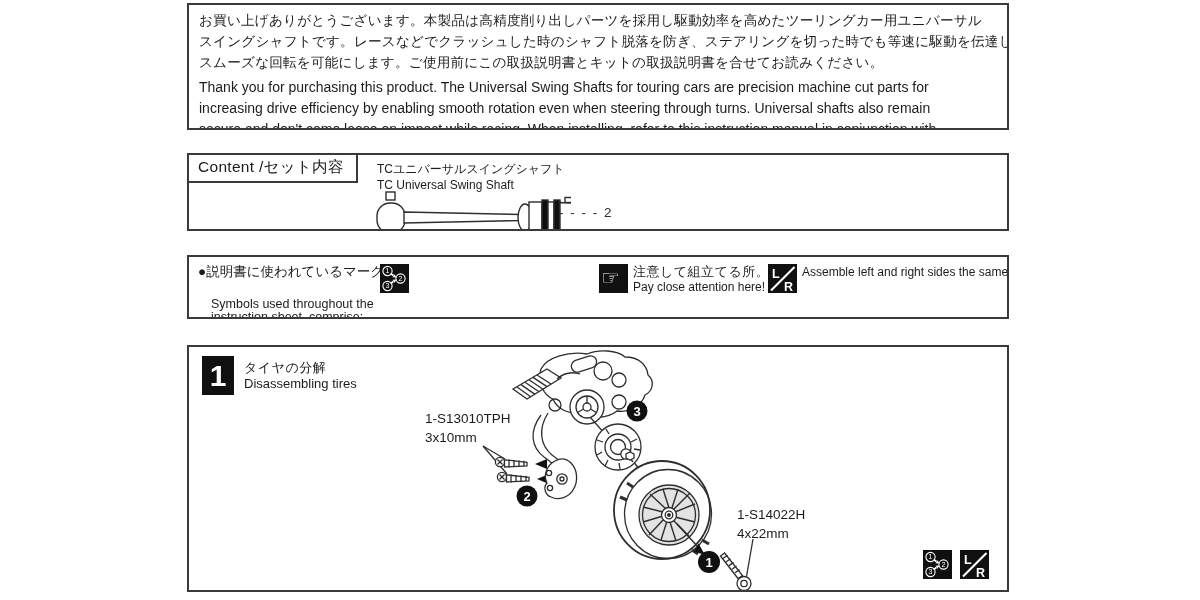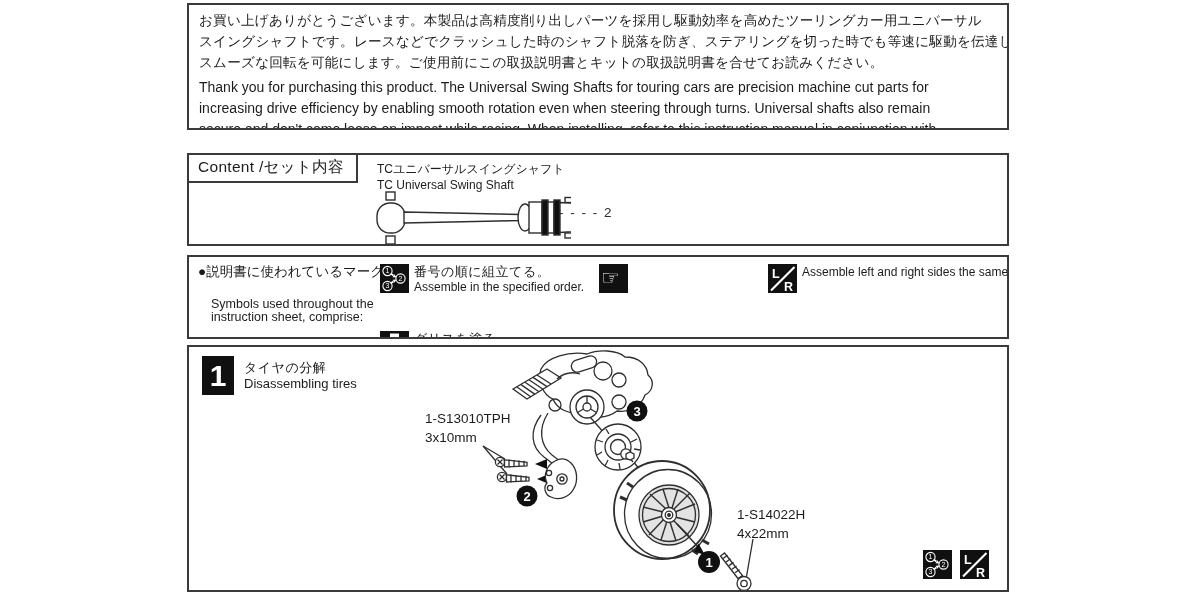--- a/index.html
+++ b/index.html
@@ -1,21 +1,21 @@
 <!DOCTYPE html>
 <html><head>
 <meta charset="utf-8">
 <style>
   * { margin:0; padding:0; box-sizing:border-box; }
   html,body { width:1200px; height:600px; background:#ffffff; }
   body { font-family:"Liberation Sans", sans-serif; color:#1c1c1c; position:relative; overflow:hidden; }
   .box { position:absolute; left:187px; width:822px; background:#fff; border:2px solid #3a3a3a; overflow:hidden; }
   #box-intro   { top:3px;   height:127px; padding:5px 10px; }
-  #box-content { top:153px; height:93px;  }
-  #box-symbols { top:255px; height:84px;  }
+  #box-content { top:153px; height:78px;  }
+  #box-symbols { top:255px; height:64px;  }
   #box-step    { top:345px; height:247px; }
   .pre { white-space:pre; }
   .jp-par { font-size:13.6px; line-height:21px; letter-spacing:.2px; }
   .en-par { font-size:14px;   line-height:21px; margin-top:4px; }
   
   .content-label { position:absolute; left:-2px; top:-2px; border:2px solid #3a3a3a; background:#fff;
                    padding:2px 12px 3px 9px; font-size:15.5px; letter-spacing:.3px; }
   .part-names { position:absolute; left:188px; top:6px; font-size:12px; line-height:16px; }
   .shaft-svg { position:absolute; left:182px; top:34px; }
   .qty-note { position:absolute; left:370px; top:50px; font-size:13.5px; letter-spacing:1.5px; color:#2c2c2c; }
@@ -99,24 +99,20 @@
         <text x="20.5" y="16.9" fill="#fff" font-size="7" text-anchor="middle">2</text>
         <text x="7.5" y="24.4" fill="#fff" font-size="7" text-anchor="middle">3</text>
         <g stroke="#fff" stroke-width="1.8">
           <line x1="10.6" y1="9.6" x2="13.4" y2="11.4"></line>
           <line x1="10.6" y1="19.4" x2="13.4" y2="17.6"></line>
         </g>
         <polygon points="16.6,13.4 12.6,13.2 14.4,10.2" fill="#fff"></polygon>
         <polygon points="16.6,15.6 12.6,15.8 14.4,18.8" fill="#fff"></polygon>
       </svg>
     </div>
-    <div class="sym-text">
-      <div class="jp">番号の順に組立てる。</div>
-      <div class="en">Assemble in the specified order.</div>
-    </div>
   </div>
 
   <div class="sym-item" style="left:191px; top:42px;margin-top:32px;">
     <div class="icon-block">
       <svg width="29" height="29" viewBox="0 0 29 29">
         <path d="M10,2.5 h9 v3.5 l-3,5 h-3 l-3,-5 Z" fill="#fff"></path>
         <line x1="14.5" y1="12" x2="14.5" y2="20" stroke="#fff" stroke-width="1.2" stroke-dasharray="1.6 1.6"></line>
         <path d="M2,27.5 L4.2,23.8 L7,25 L8,21.2 L11,22.2 L12.6,19.2" stroke="#fff" stroke-width="1.3" fill="none"></path>
         <path d="M27,27.5 L24.8,23.8 L22,25 L21,21.2 L18,22.2 L16.4,19.2" stroke="#fff" stroke-width="1.3" fill="none"></path>
         <line x1="1.5" y1="27.6" x2="27.5" y2="27.6" stroke="#fff" stroke-width="1" stroke-dasharray="2 1.4"></line>
@@ -124,20 +120,24 @@
     </div>
     <div class="sym-text">
       <div class="jp">グリスを塗る。</div>
       <div class="en">Shaft grease.</div>
     </div>
   </div>
 
   <div class="sym-item" style="left:410px; top:7px;">
     <div class="icon-block">
       <span class="hand-glyph">☞</span>
+    </div>
+    <div class="sym-text">
+      <div class="jp">注意して組立てる所。</div>
+      <div class="en">Pay close attention here!</div>
     </div>
   </div>
 
   <div class="sym-item" style="left:579px; top:7px;">
     <div class="icon-block">
       <svg width="29" height="29" viewBox="0 0 29 29">
         <line x1="3" y1="26.5" x2="26.5" y2="3" stroke="#fff" stroke-width="2.2"></line>
         <text x="4" y="13.5" fill="#fff" font-size="12.5" font-weight="bold">L</text>
         <text x="16" y="27" fill="#fff" font-size="12.5" font-weight="bold">R</text>
       </svg>

